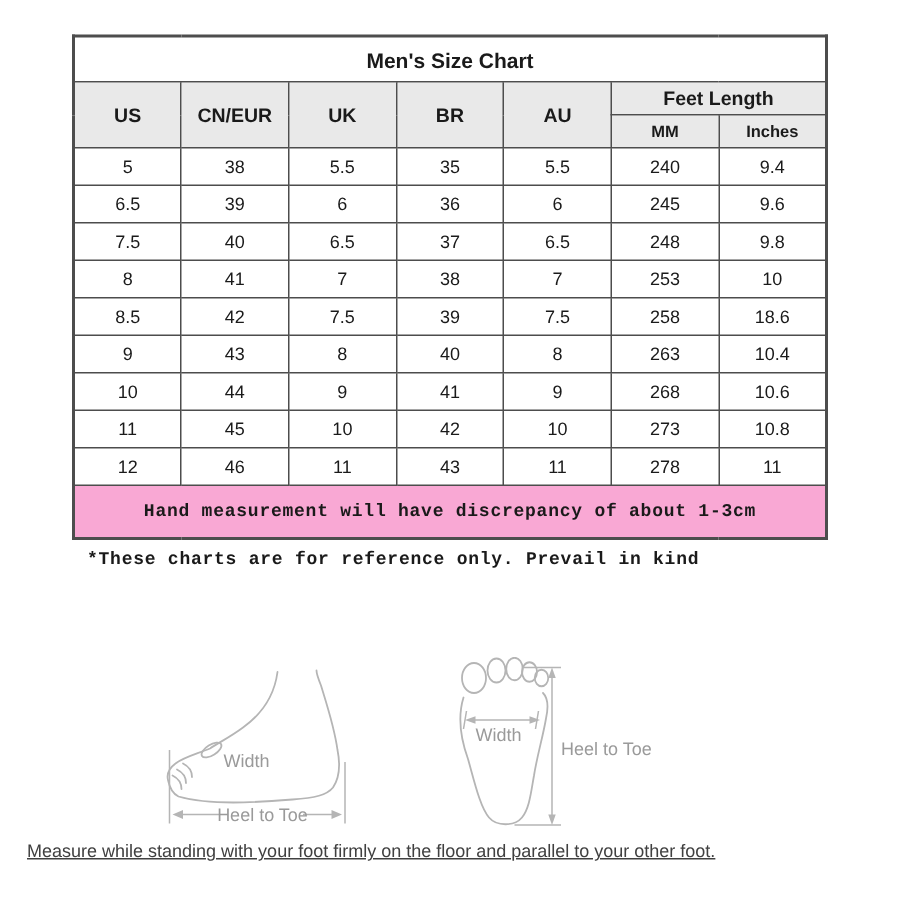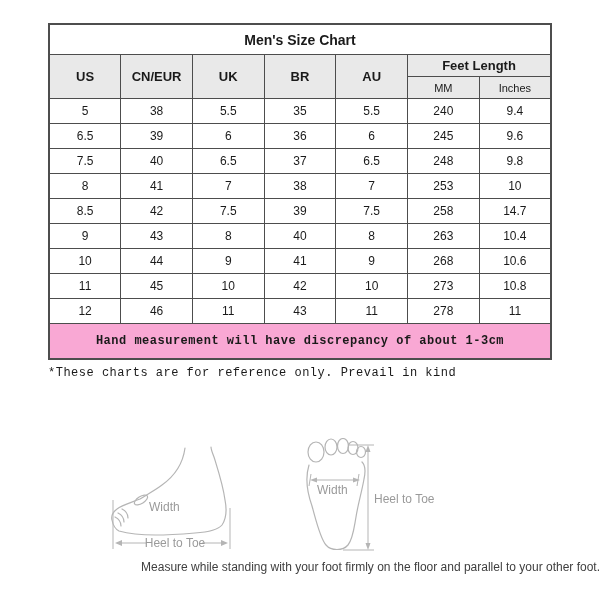--- a/index.html
+++ b/index.html
@@ -19,33 +19,33 @@
   }
   .size-table td,.size-table th{
     border:1px solid var(--border,#4d4d4d);
     text-align:center;vertical-align:middle;
     padding:0;overflow:hidden;white-space:nowrap;
   }
   .title-row td{height:29px;background:#fff;font-weight:bold;font-size:14px;margin-left:24px;}
   .size-table th{background:var(--header_bg,#e9e9e9);font-weight:bold;font-size:13px;}
   th.col-main{height:43px;}
   th.feet-head{height:21px;}
-  tr.sub-head th{height:21px;font-weight:normal;font-size:11px;}
+  tr.sub-head th{height:21px;font-weight:bold;font-size:11px;}
   tbody td{height:24px;font-size:12px;background:#fff;}
   .note-row td{
     height:34px;background:#f9a8d4;
     font-family:"Liberation Mono", monospace;
     font-weight:bold;font-size:12px;letter-spacing:0.5px;
   }
 
   
   .disclaimer{
-    position:absolute;left:48px;top:366px;
+    position:absolute;left:58px;top:366px;
     font-family:"Liberation Mono", monospace;
-    font-weight:normal;font-size:12px;letter-spacing:0.5px;
+    font-weight:bold;font-size:12px;letter-spacing:0.5px;
     color:var(--text,#1a1a1a);
   }
   .htm-title{
     position:absolute;left:64px;top:390px;
     font-size:15px;color:#3d3d3d;
   }
   .htm-sub{
     position:absolute;left:64px;top:412px;
     font-size:12px;color:#4d4d4d;
   }
@@ -62,22 +62,22 @@
     position:absolute;font-size:12px;color:var(--diagram_label,#9a9a9a);
     white-space:nowrap;
   }
   .lbl-side-width{left:149px;top:500px;}
   .lbl-side-heel{left:140px;top:536px;width:70px;text-align:center;}
   .lbl-top-width{left:317px;top:483px;}
   .lbl-top-heel{left:374px;top:492px;}
 
   .caption{
     position:absolute;left:0;top:560px;width:600px;
-    text-align:right;text-indent:18px;
-    font-size:12px;color:var(--caption_text,#404040);
+    text-align:left;text-indent:18px;
+    font-size:12px;color:var(--caption_text,#404040);text-decoration:underline;
   }
 </style>
 </head>
 <body>
 
 <div class="page">
 
   <table class="size-table">
     <thead>
       <tr class="title-row">
@@ -133,21 +133,21 @@
           <td>253</td>
           <td>10</td>
         </tr>
         <tr>
           <td>8.5</td>
           <td>42</td>
           <td>7.5</td>
           <td>39</td>
           <td>7.5</td>
           <td>258</td>
-          <td>14.7</td>
+          <td>18.6</td>
         </tr>
         <tr>
           <td>9</td>
           <td>43</td>
           <td>8</td>
           <td>40</td>
           <td>8</td>
           <td>263</td>
           <td>10.4</td>
         </tr>

